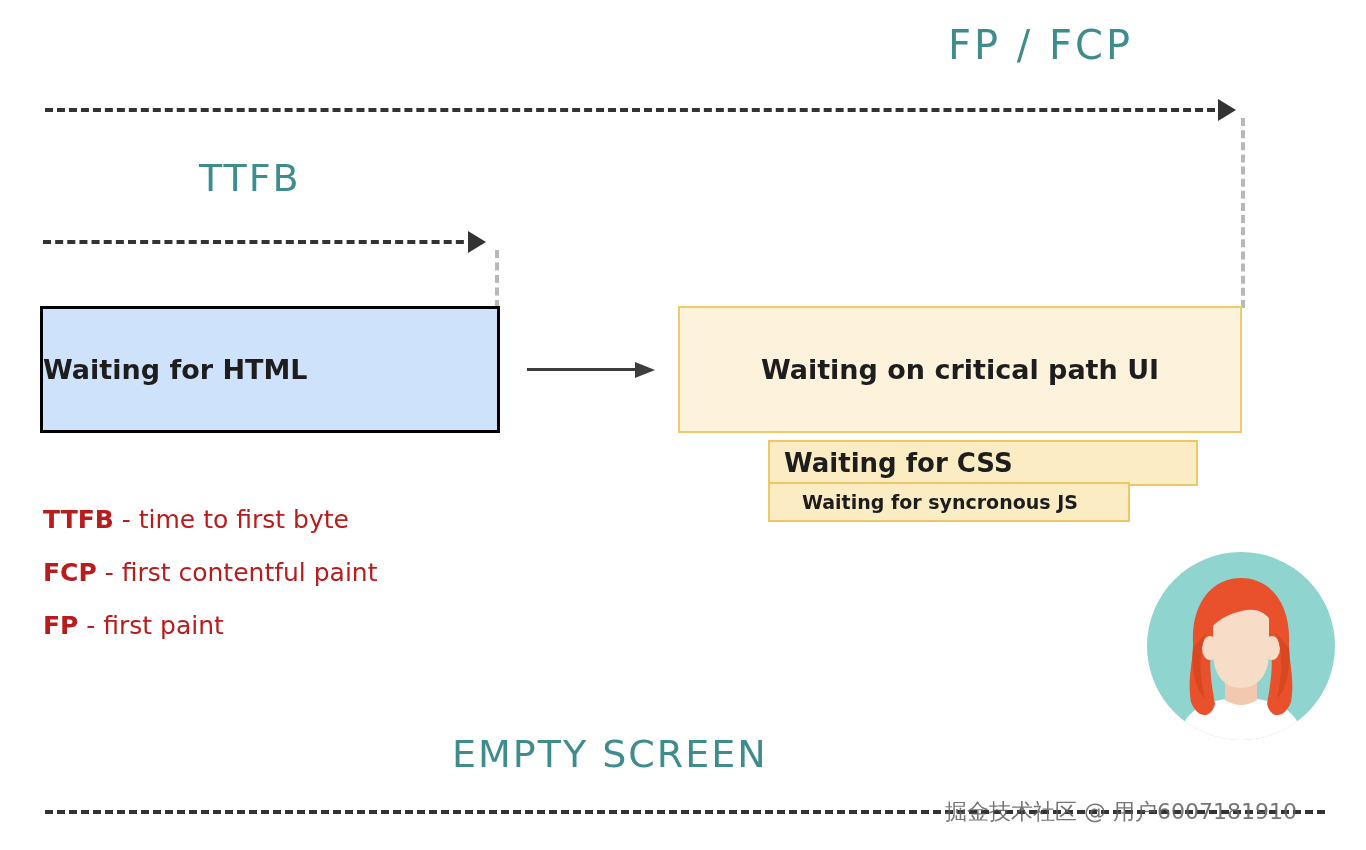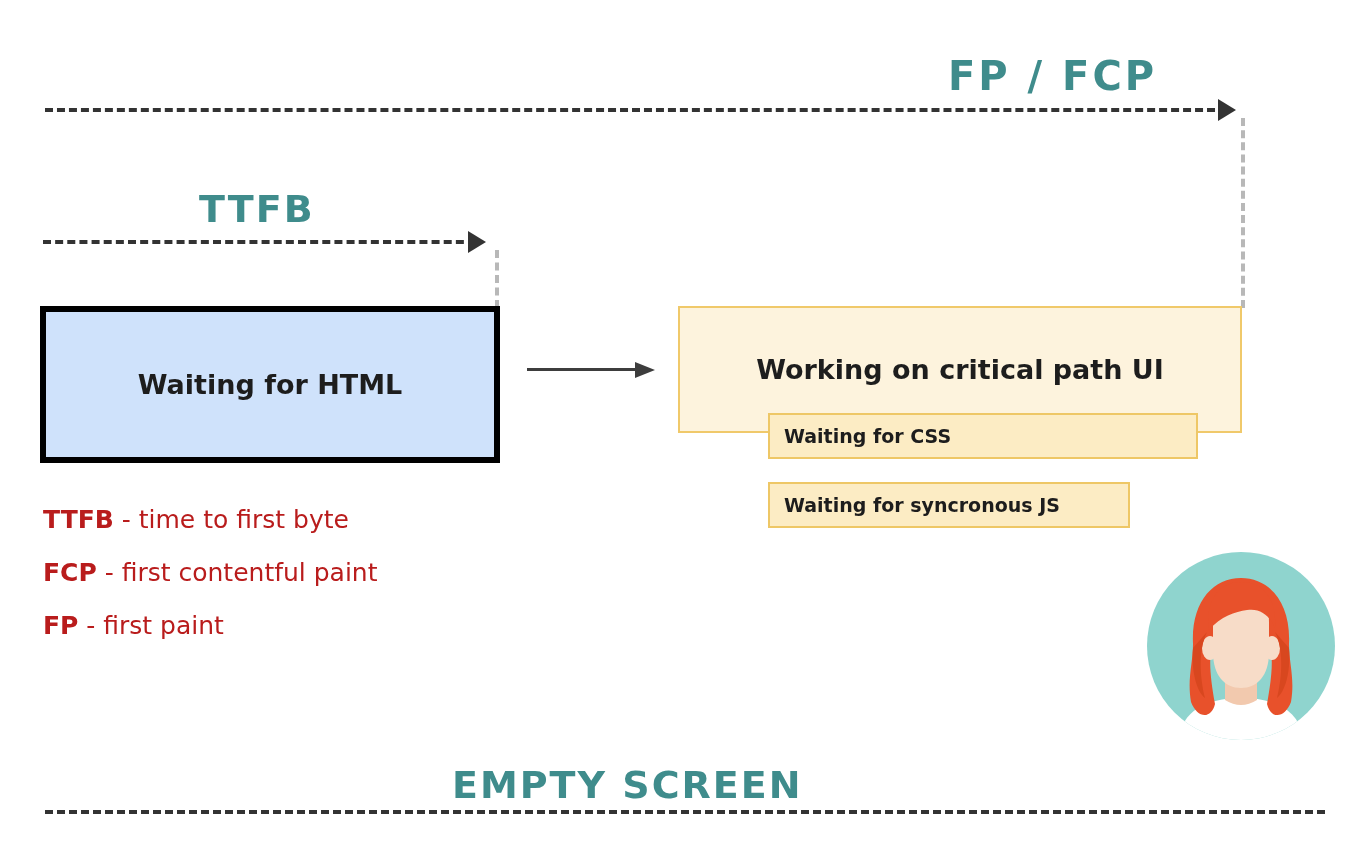--- a/index.html
+++ b/index.html
@@ -17,25 +17,24 @@
   }
   .stage {
     position: absolute;
     inset: 0;
   }
 
   
   .teal-label {
     position: absolute;
     color: #3f8c8c;
-    font-weight: 700;
+    font-weight: 400;
     font-family: "DejaVu Sans", "Liberation Sans", sans-serif;
     letter-spacing: 1px;
     white-space: nowrap;
-    margin-top: 31px;
   }
   #fp-fcp-label {
     left: 948px;
     top: 22px;
     font-size: 40px;
     letter-spacing: 3px;
   }
   #ttfb-label {
     left: 199px;
     top: 156px;
@@ -137,54 +136,53 @@
     box-sizing: border-box;
     display: flex;
     align-items: center;
     font-weight: 700;
     color: #1d1d1d;
   }
   #waiting-html-box {
     left: 40px;
     top: 306px;
     width: 460px;
-    height: 157px;
+    height: 127px;
     background: #cfe2fb;
-    border: 6px solid #000000;
-    justify-content: center;
+    border: 3px solid #000000;
     font-size: 27px;
   }
   #critical-path-box {
     left: 678px;
     top: 306px;
     width: 564px;
     height: 127px;
     background: #fdf3dd;
     border: 2px solid #f0c96a;
     justify-content: center;
     font-size: 27px;
   }
   #waiting-css-box {
     left: 768px;
-    top: 413px;
+    top: 440px;
     width: 430px;
     height: 46px;
     background: #fcecc4;
     border: 2px solid #eec766;
     padding-left: 14px;
-    font-size: 19px;
+    font-size: 26px;
   }
   #waiting-js-box {
     left: 768px;
     top: 482px;
     width: 362px;
-    height: 46px;
+    height: 40px;
     background: #fcecc4;
     border: 2px solid #eec766;
-    padding-left: 14px;
+    padding-left: 32px;
     font-size: 19px;
   }
 
   
   #legend {
     position: absolute;
     left: 43px;
     top: 505px;
     width: 520px;
   }
@@ -247,21 +245,21 @@
   <div id="transition-arrow">
     <div class="shaft"></div>
     <div class="head"></div>
   </div>
 
   <div class="phase-box" id="waiting-html-box">
     <span>Waiting for HTML</span>
   </div>
 
   <div class="phase-box" id="critical-path-box">
-    <span>Working on critical path UI</span>
+    <span>Waiting on critical path UI</span>
   </div>
 
   <div class="phase-box" id="waiting-css-box">
     <span>Waiting for CSS</span>
   </div>
 
   <div class="phase-box" id="waiting-js-box">
     <span>Waiting for syncronous JS</span>
   </div>
 
@@ -302,14 +300,15 @@
                L122 100 C122 124 110 136 94 136 C78 136 66 124 66 100 Z" fill="#f7dcc8"></path>
 
       <path d="M62 78 C58 46 74 30 94 30 C114 30 130 44 128 76
                C122 62 112 56 100 58 C88 60 74 64 62 78 Z" fill="#e8512b"></path>
 
       <path d="M60 80 C52 96 52 122 58 146 C50 140 44 120 46 96 Z" fill="#d8471f"></path>
       <path d="M128 80 C136 96 136 122 130 146 C138 140 144 120 142 96 Z" fill="#d8471f"></path>
     </g>
   </svg>
 
+  <div id="watermark">掘金技术社区 @ 用户6007181910</div>
 
 </div>
 
 </body></html>

